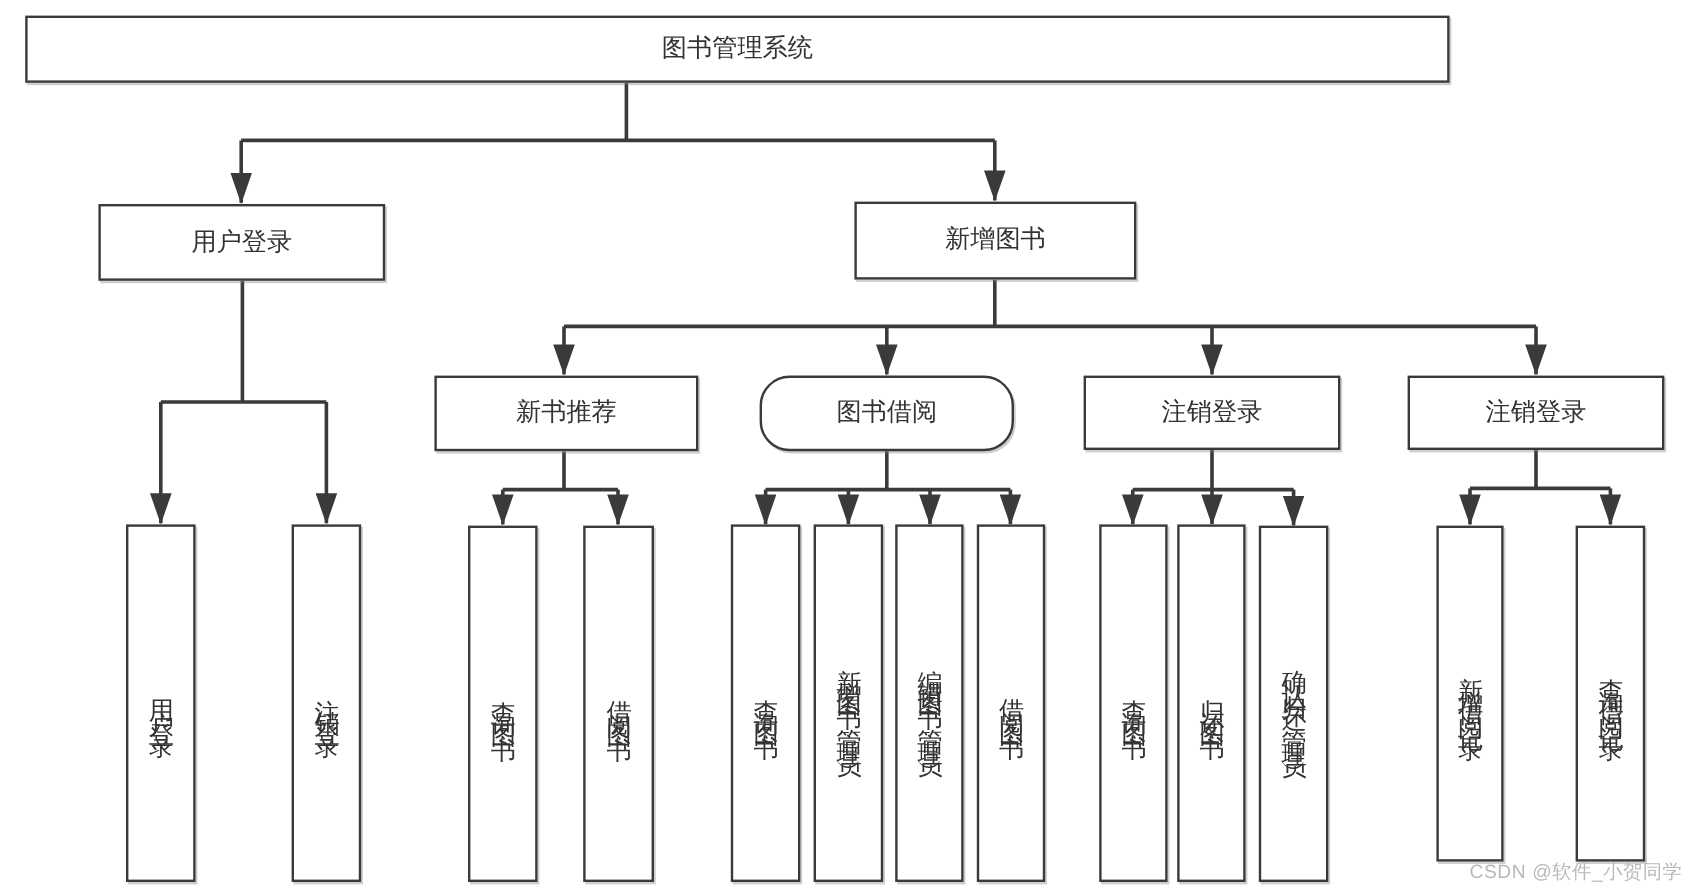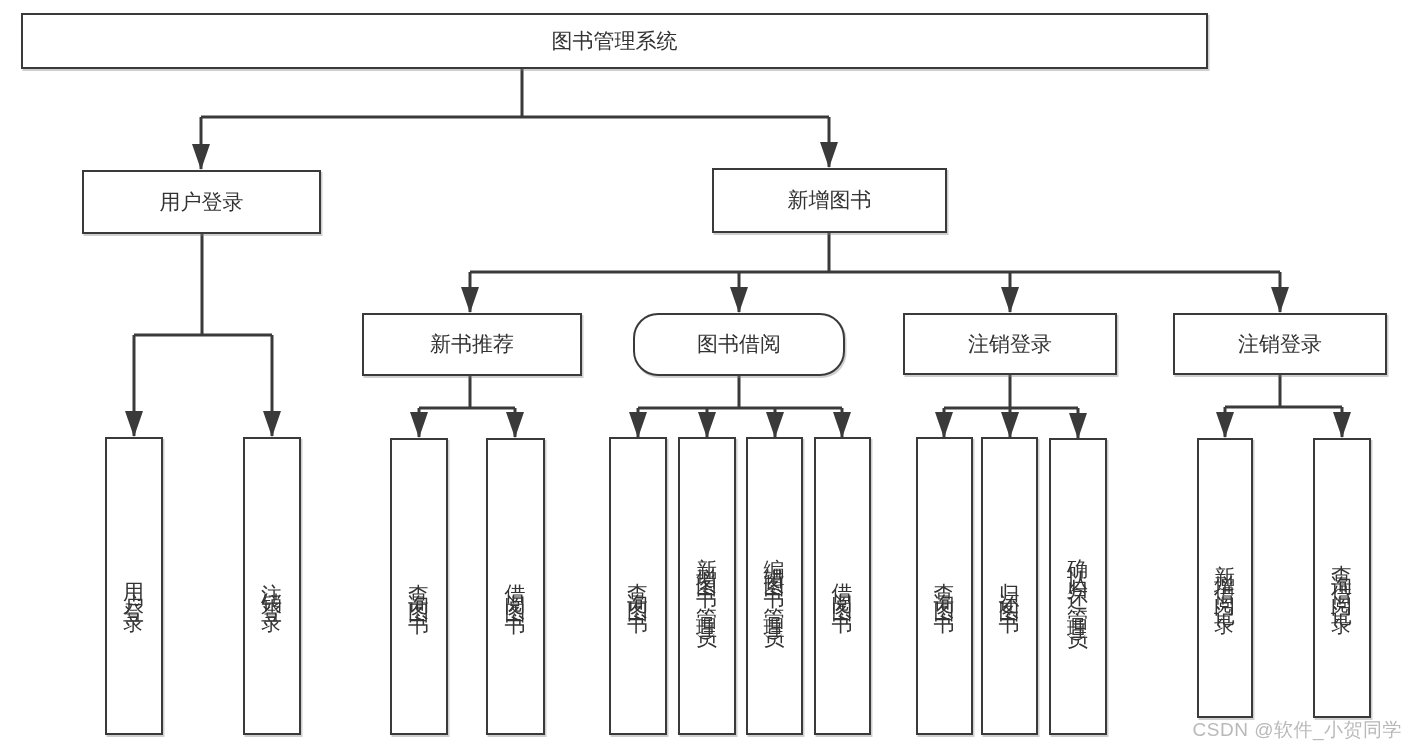--- a/index.html
+++ b/index.html
@@ -41,21 +41,21 @@
     writing-mode: vertical-rl;
     text-orientation: mixed;
     letter-spacing: 10px;
     line-height: 1;
     padding: 4px 0;
   }
   #watermark {
     position: absolute;
     right: 3px;
     top: 717px;
-    font-size: 19px;
+    font-size: 16px;
     color: #b9b9b9;
     letter-spacing: 0.5px;
     z-index: 3;
     white-space: nowrap;
   }
 </style>
 </head>
 <body>
 
 <div id="canvas">

